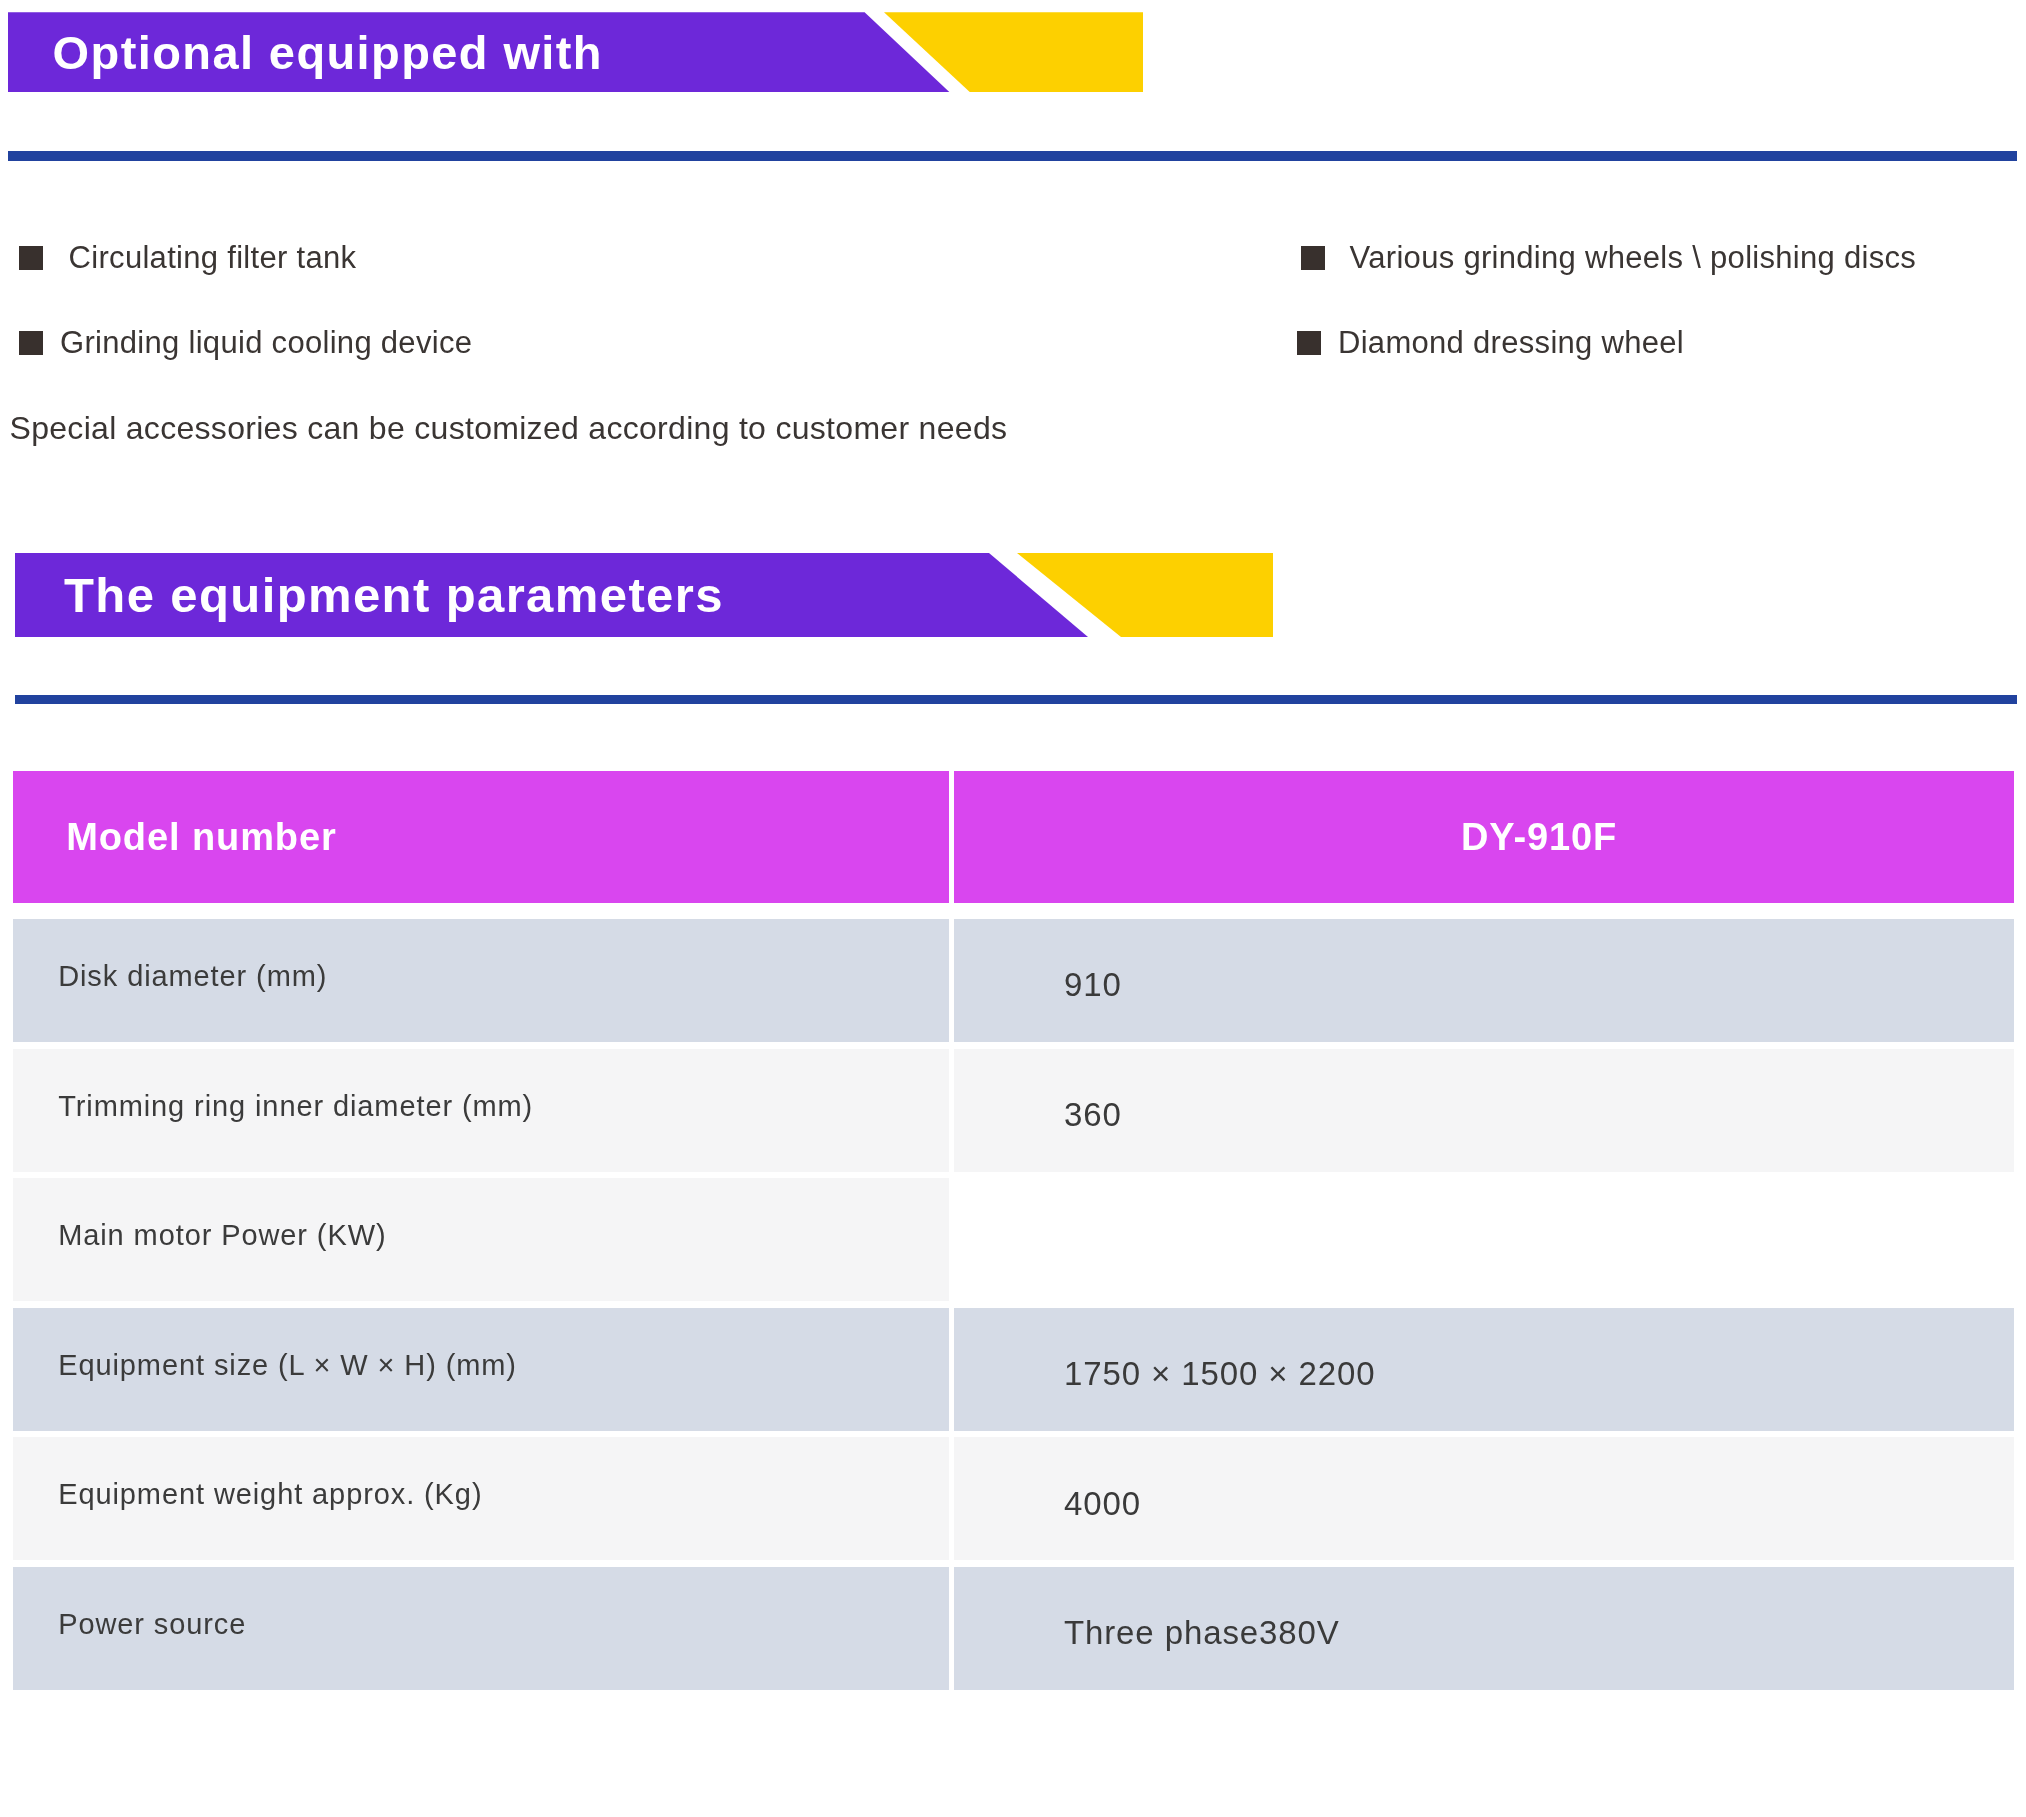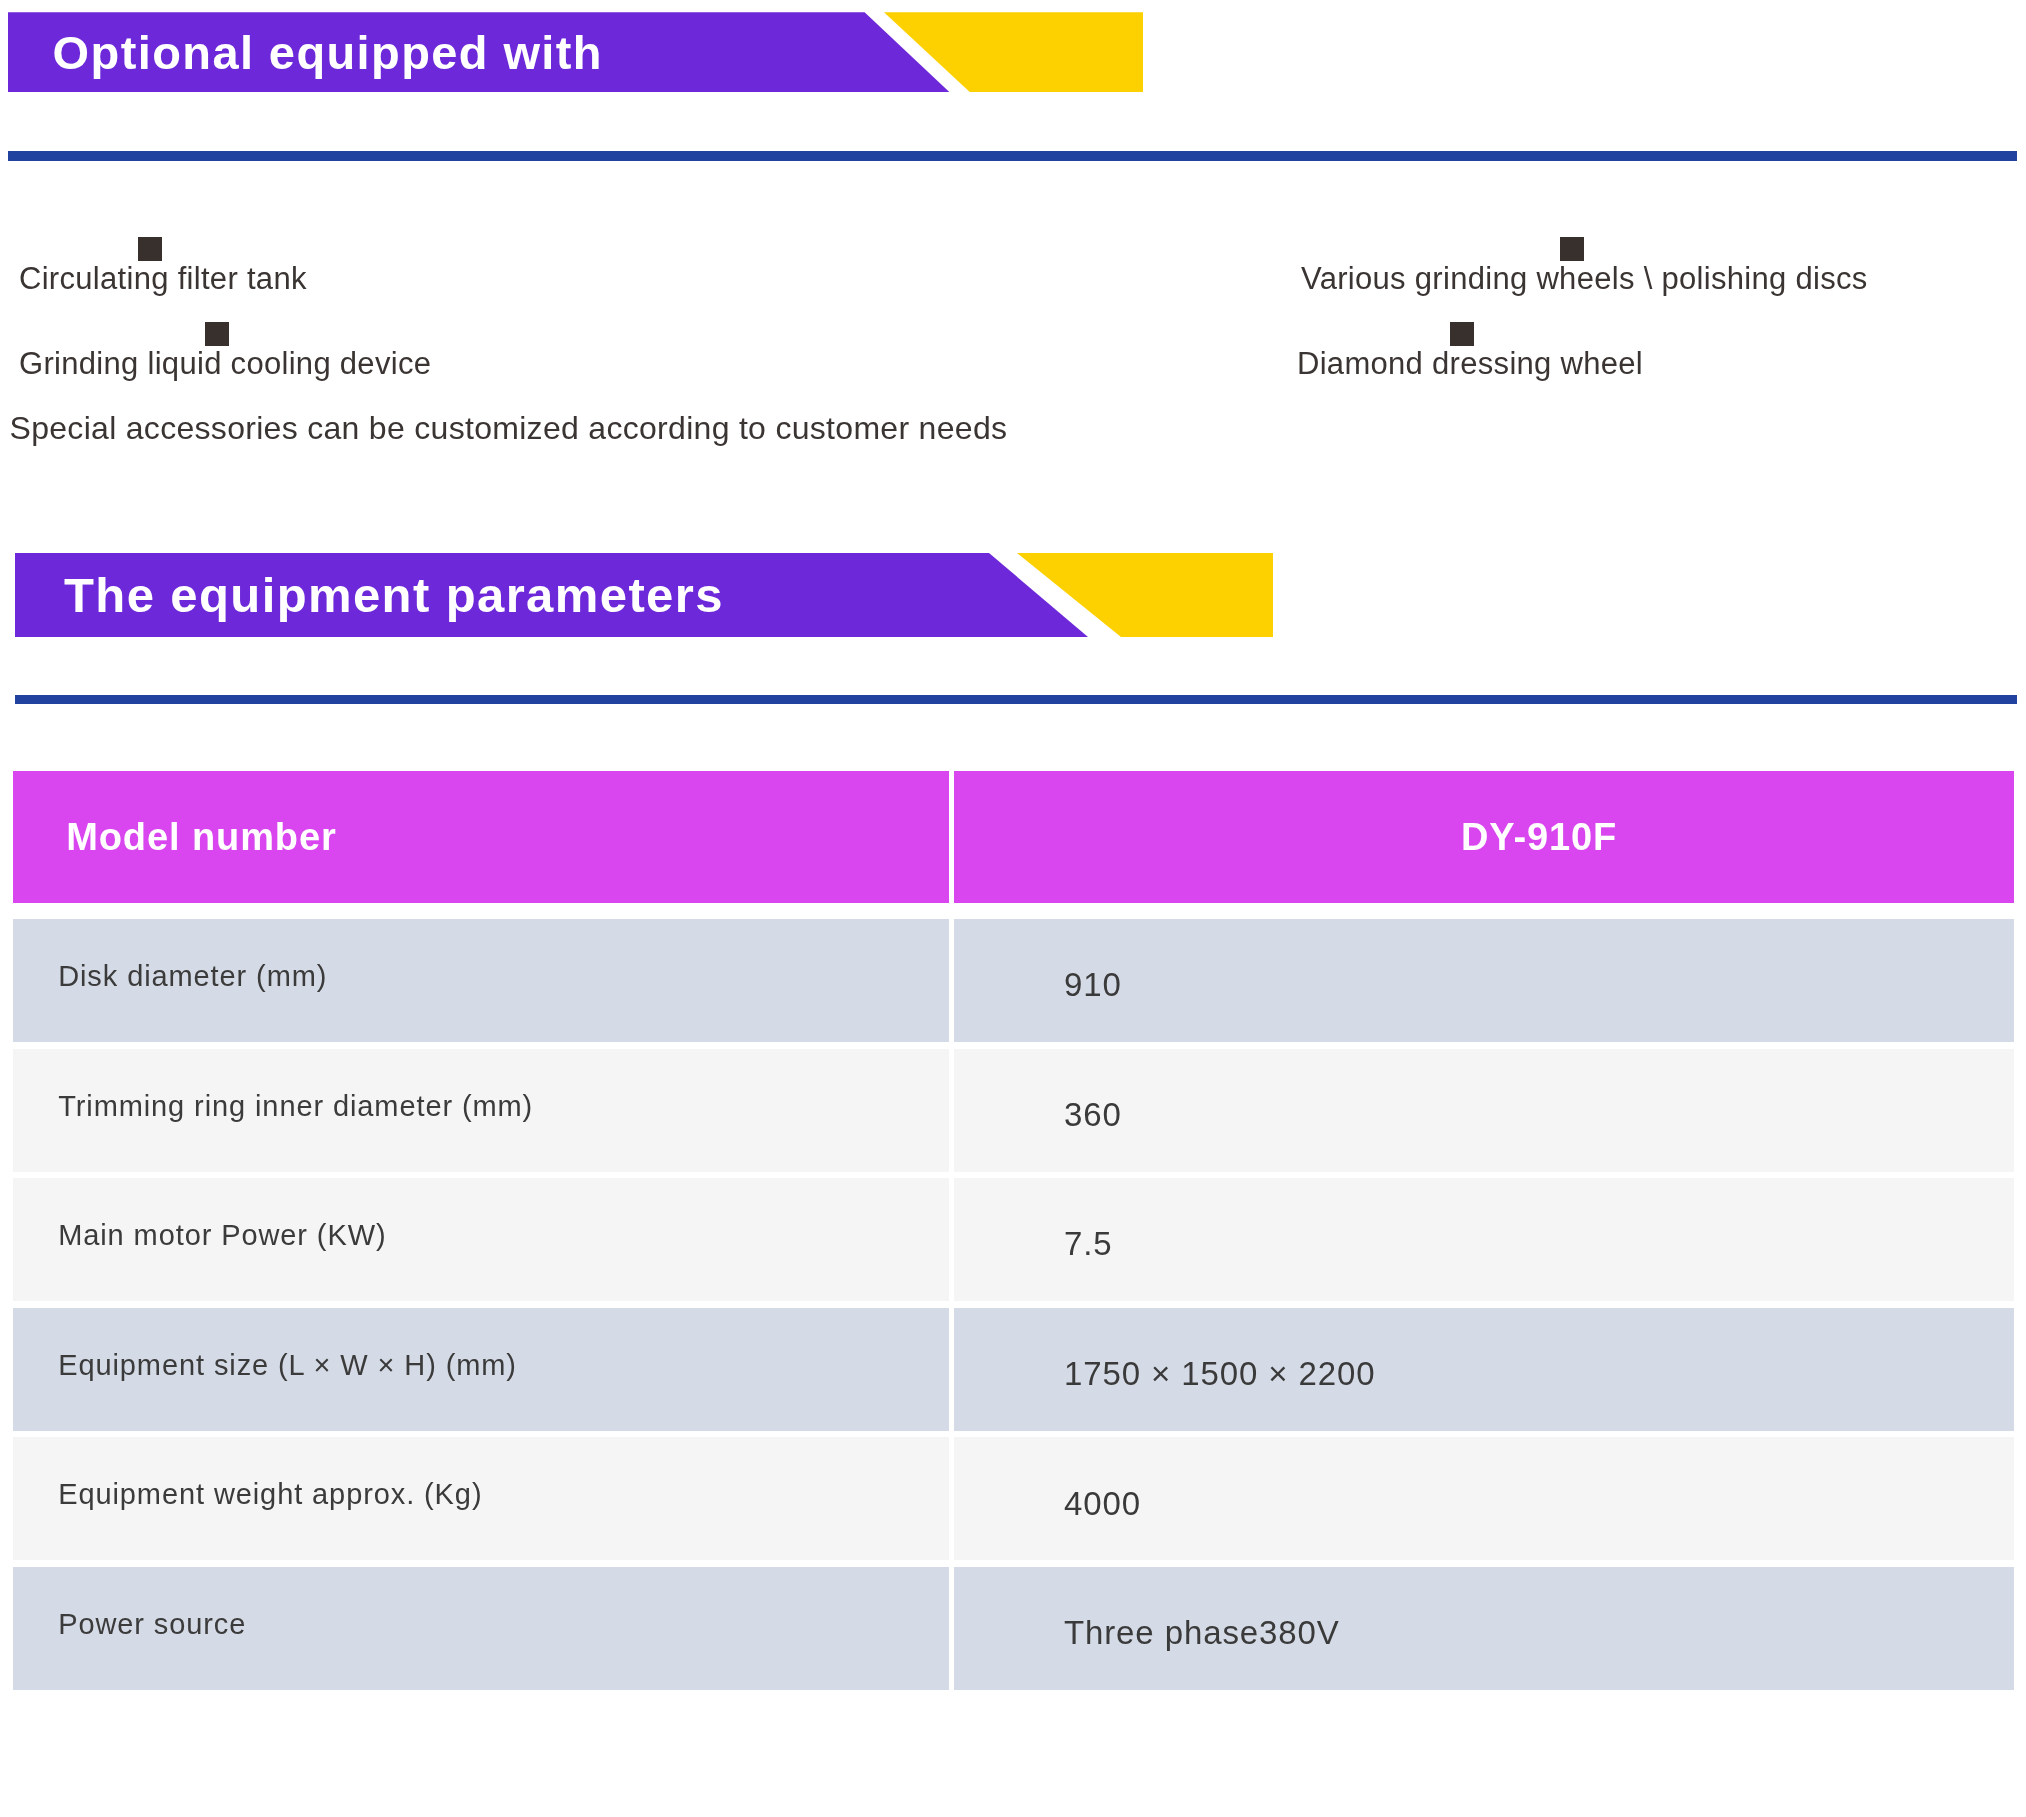--- a/index.html
+++ b/index.html
@@ -28,21 +28,21 @@
   .banner2-yellow{left:1017px;top:553px;width:256px;height:84px;background:#fdd000;
     clip-path:polygon(0 0,100% 0,100% 100%,104px 100%);}
 
   .rule{background:#21429e;}
   .rule1{left:7.6px;top:151px;width:2009px;height:9.5px;}
   .rule2{left:15px;top:695px;width:2002px;height:8.5px;}
 
   
   .bullet-item{
     display:flex;align-items:center;height:42px;
-    color:#3a3533;font-size:31px;letter-spacing:0.3px;white-space:nowrap;flex-direction:column;
+    color:#3a3533;font-size:31px;letter-spacing:0.3px;white-space:nowrap;
   }
   .bullet-sq{width:24px;height:24px;background:#38302d;flex:0 0 auto;}
   .note-line{
     color:#3a3533;font-size:32px;letter-spacing:0.3px;white-space:nowrap;
     height:42px;display:flex;align-items:center;
   }
 
   
   .param-table{left:13.2px;top:771px;width:2001px;}
   .trow{display:flex;width:100%;}
@@ -120,21 +120,20 @@
     <div class="cell-r">910</div>
   </div>
   <div class="trow data light">
     <div class="cell-l">Trimming ring inner diameter (mm)</div>
     <div class="cell-gap"></div>
     <div class="cell-r">360</div>
   </div>
   <div class="trow data light">
     <div class="cell-l">Main motor Power (KW)</div>
     <div class="cell-gap"></div>
-    <div class="cell-r">7.5</div>
   </div>
   <div class="trow data dark">
     <div class="cell-l">Equipment size (L × W × H) (mm)</div>
     <div class="cell-gap"></div>
     <div class="cell-r">1750 × 1500 × 2200</div>
   </div>
   <div class="trow data light">
     <div class="cell-l">Equipment weight approx. (Kg)</div>
     <div class="cell-gap"></div>
     <div class="cell-r">4000</div>

